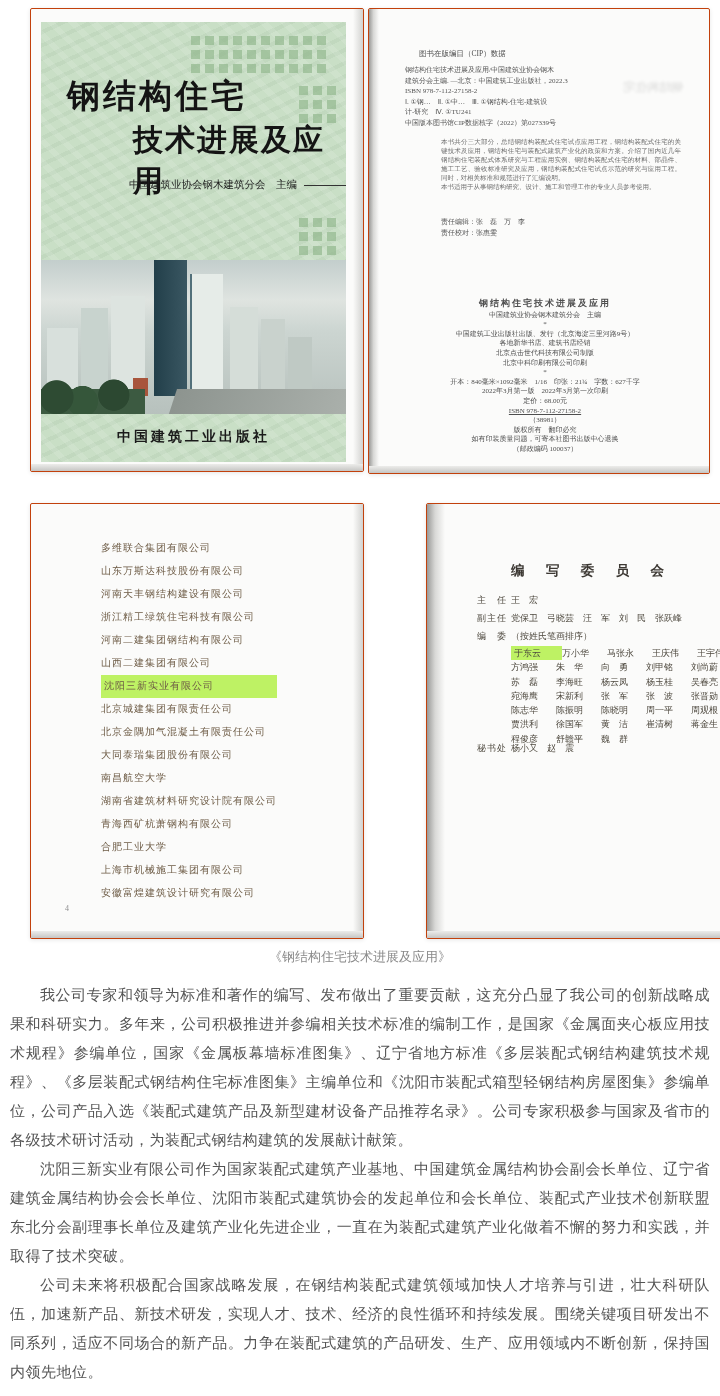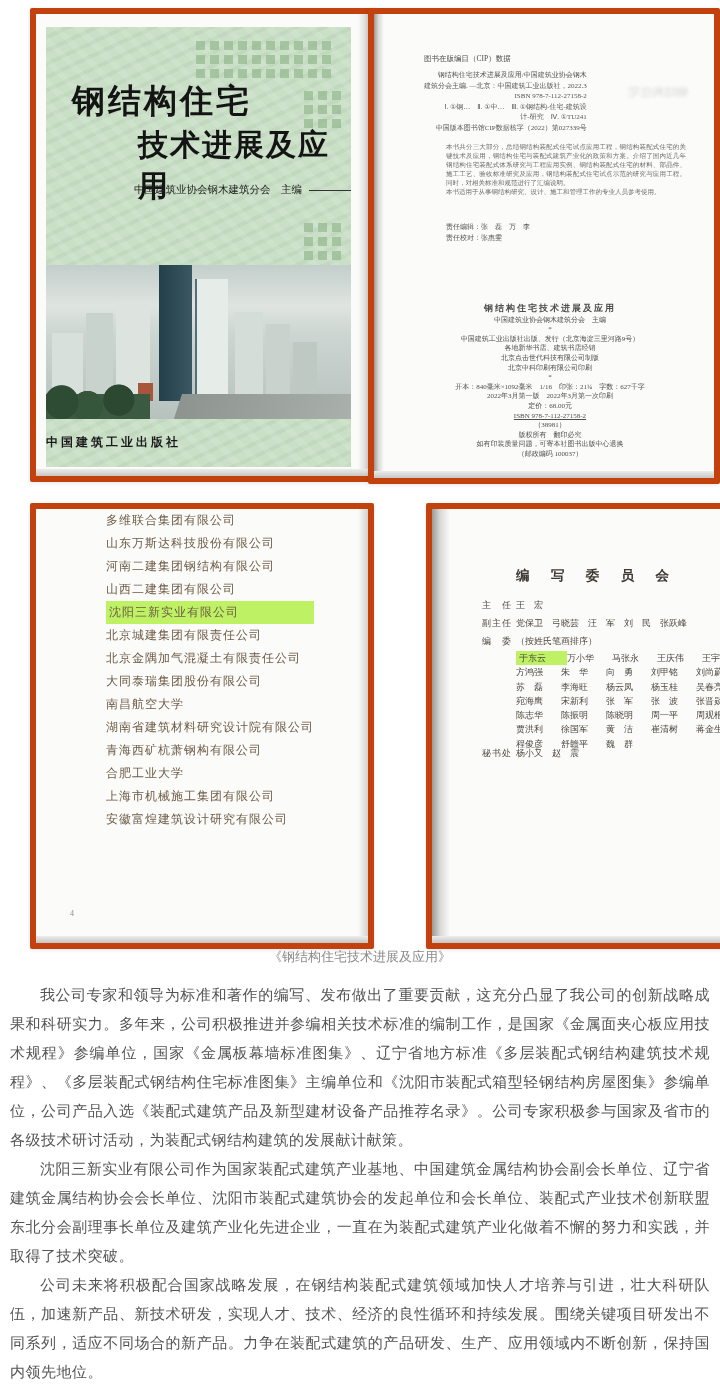--- a/index.html
+++ b/index.html
@@ -1,20 +1,20 @@
 <!DOCTYPE html>
 <html><head>
 <meta charset="utf-8">
 <style>
   html,body{margin:0;padding:0;background:#fff;}
   body{font-family:"Liberation Sans",sans-serif;}
   .page{position:relative;width:720px;height:1396px;background:#ffffff;overflow:hidden;}
 
   
-  .scan{position:absolute;background:#fbfbfa;border:6px solid #c2410c;border-radius:2px;
+  .scan{position:absolute;background:#fbfbfa;border:1px solid #c2410c;border-radius:2px;
         box-shadow:0 1px 4px rgba(0,0,0,.10);overflow:hidden;}
   .edge-b{position:absolute;left:0;right:0;bottom:0;height:7px;
           background:linear-gradient(#ececea,#c6c6c4);}
   .edge-r{position:absolute;top:0;bottom:0;right:0;width:10px;
           background:linear-gradient(90deg,rgba(0,0,0,0),#d2d2d0);}
   .gutter-l{position:absolute;left:0;top:0;bottom:0;width:18px;
           background:linear-gradient(90deg,#9a9a98,#d8d8d6 45%,rgba(255,255,255,0));}
 
   
   #scan-cover{left:30px;top:8px;width:332px;height:462px;}
@@ -49,43 +49,43 @@
   .r2{left:72%;width:8%;height:50%;background:#c9d2cd;}
   .r3{left:81%;width:8%;height:38%;background:#bfc9c4;}
   .red1{left:30%;width:5%;height:12%;background:#a8553c;bottom:18px;}
   .trees{left:0;bottom:0;width:34%;height:27%;background:
          radial-gradient(circle at 15% 60%,#2e4b33 18%,rgba(0,0,0,0) 19%),
          radial-gradient(circle at 40% 70%,#35563a 22%,rgba(0,0,0,0) 23%),
          radial-gradient(circle at 70% 55%,#2c4831 20%,rgba(0,0,0,0) 21%),
          linear-gradient(rgba(0,0,0,0) 40%,#3c5a41 41%);}
   .road{right:0;bottom:0;width:58%;height:16%;background:linear-gradient(90deg,#8d948f,#aab0ab);
         transform:skewX(-18deg);transform-origin:bottom right;}
-  .cov-pub{position:absolute;bottom:16px;left:0;right:0;text-align:left;font-size:12px;
+  .cov-pub{position:absolute;bottom:16px;left:0;right:0;text-align:center;font-size:14px;
            letter-spacing:3px;color:#1b1b1b;font-family:"Liberation Serif",serif;font-weight:700;}
 
   
   #scan-cip{left:368px;top:8px;width:340px;height:464px;}
   .cip-ghost{position:absolute;top:70px;right:26px;width:130px;font-size:12px;font-weight:700;
              color:#000;opacity:.09;filter:blur(1.5px);transform:scaleX(-1);}
   .cip-head{position:absolute;top:40px;left:50px;font-size:7.5px;color:#4d4d4d;font-family:"Liberation Serif",serif;}
-  .cip-cat{position:absolute;top:56px;left:50px;font-size:7px;line-height:10.5px;color:#555;
-           font-family:"Liberation Serif",serif;text-align:right;}
+  .cip-cat{position:absolute;top:56px;left:36px;font-size:7px;line-height:10.5px;color:#555;
+           font-family:"Liberation Serif",serif;}
   .blurb{position:absolute;top:128px;left:72px;right:28px;font-size:6.5px;line-height:9px;
          color:#6e6e6e;filter:blur(.35px);font-family:"Liberation Serif",serif;text-align:justify;}
   .credits{position:absolute;top:208px;left:72px;font-size:7px;line-height:11px;color:#555;
            font-family:"Liberation Serif",serif;}
   .colophon{position:absolute;top:290px;left:20px;right:8px;text-align:center;font-size:7px;
             line-height:9.6px;color:#4e4e4e;font-family:"Liberation Serif",serif;}
   .colophon .li:first-child{font-size:9px;font-weight:700;letter-spacing:2px;margin-bottom:2px;}
   .colophon .li:nth-child(12){text-decoration:underline;}
 
   
   #scan-list{left:30px;top:503px;width:332px;height:434px;}
-  .co-list{position:absolute;top:0;left:70px;font-size:12px;line-height:23px;color:#6d5b45;
-           font-family:Liberation Sans, sans-serif;letter-spacing:1px;}
+  .co-list{position:absolute;top:33px;left:70px;font-size:10px;line-height:23px;color:#6d5b45;
+           font-family:Liberation Mono, monospace;letter-spacing:1px;}
   .pgnum{position:absolute;font-size:8px;color:#8f8f8f;font-family:"Liberation Serif",serif;}
   #pg4{left:34px;top:400px;}
   #pg5{right:26px;top:396px;}
   .hl{background:#bef264;padding:0 3px;}
 
   
   #scan-cmte{left:378px;top:503px;width:330px;height:434px;}
   .cmte-title{position:absolute;top:58px;left:0;right:0;text-align:center;font-size:13.5px;
               font-weight:700;letter-spacing:9px;color:#3c3833;font-family:"Liberation Serif",serif;}
   .cmte{font-family:"Liberation Serif",serif;color:#4e493f;margin-left:48px;}
@@ -227,20 +227,22 @@
         <div class="li">（邮政编码 100037）</div>
       </div>
     <div class="gutter-l" style="width:10px"></div>
       <div class="edge-b"></div>
   </div>
 
   <div class="scan" id="scan-list">
     <div class="co-list">
         <div class="co-item">多维联合集团有限公司</div>
         <div class="co-item">山东万斯达科技股份有限公司</div>
+        <div class="co-item">河南天丰钢结构建设有限公司</div>
+        <div class="co-item">浙江精工绿筑住宅科技有限公司</div>
         <div class="co-item">河南二建集团钢结构有限公司</div>
         <div class="co-item">山西二建集团有限公司</div>
         <div class="co-item hl">沈阳三新实业有限公司</div>
         <div class="co-item">北京城建集团有限责任公司</div>
         <div class="co-item">北京金隅加气混凝土有限责任公司</div>
         <div class="co-item">大同泰瑞集团股份有限公司</div>
         <div class="co-item">南昌航空大学</div>
         <div class="co-item">湖南省建筑材料研究设计院有限公司</div>
         <div class="co-item">青海西矿杭萧钢构有限公司</div>
         <div class="co-item">合肥工业大学</div>

